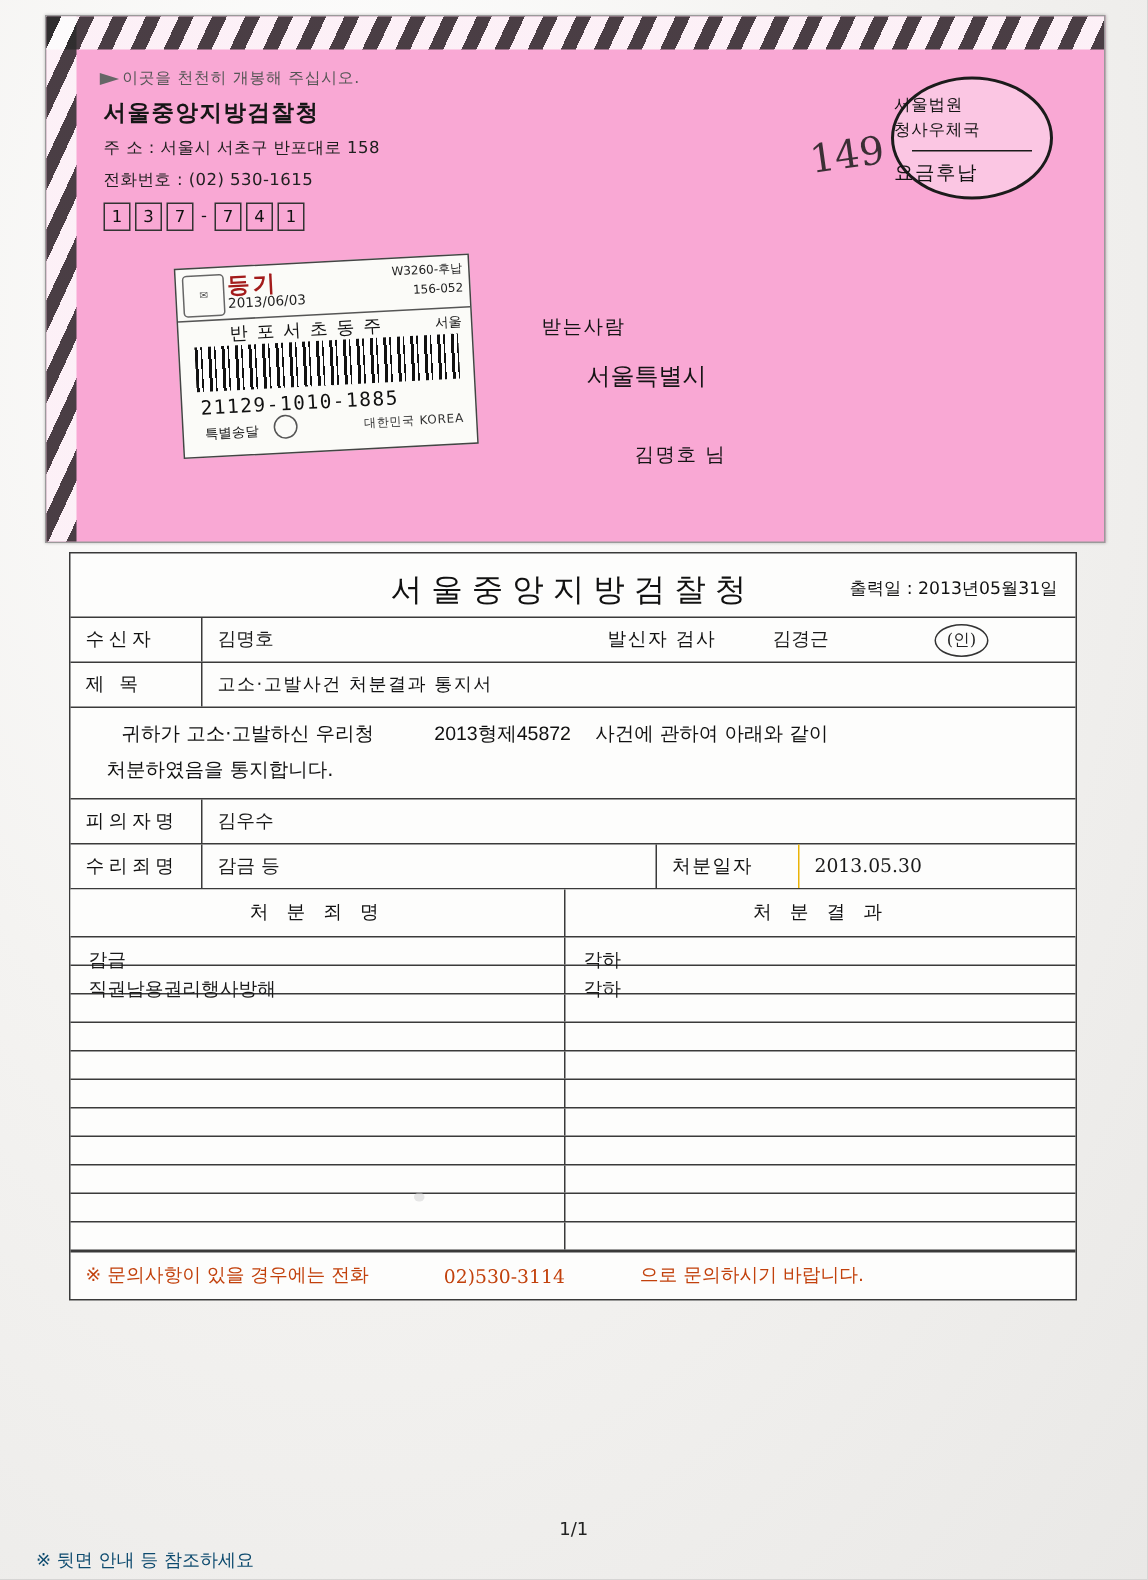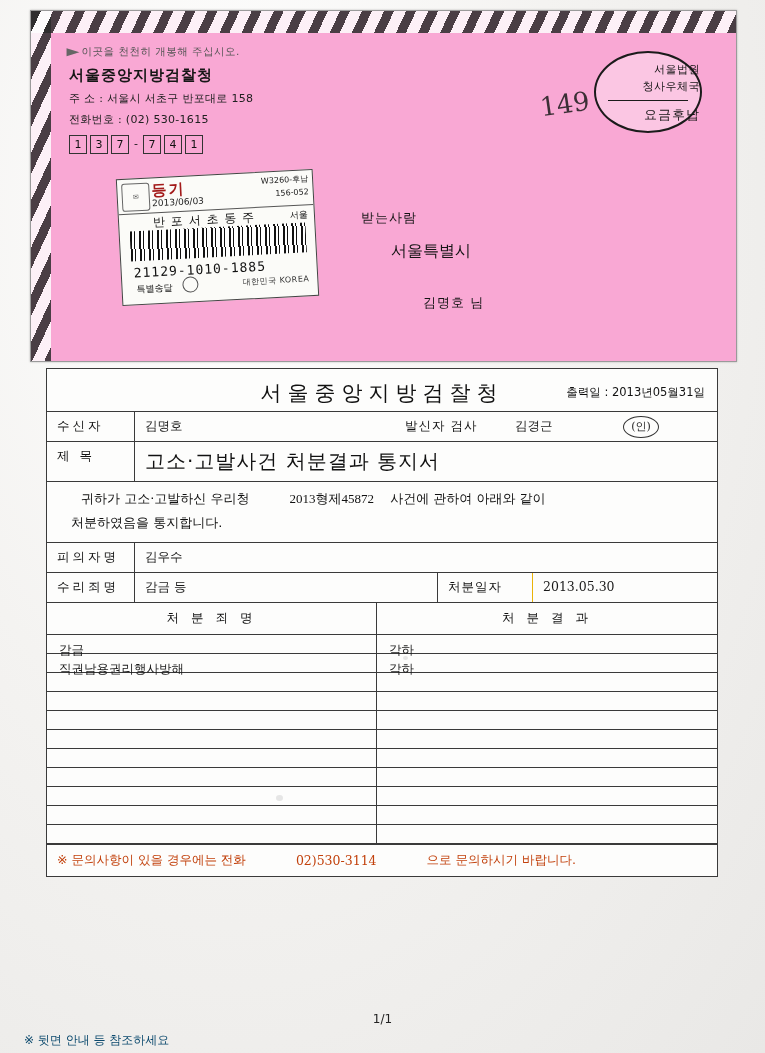--- a/index.html
+++ b/index.html
@@ -108,21 +108,21 @@
 
   
   #postmark {
     position: absolute;
     right: 34px;
     top: 40px;
     width: 104px;
     height: 78px;
     border: 2px solid #1b1b1b;
     border-radius: 50%;
-    text-align: right;
+    text-align: left;
     color: #141414;
     background: rgba(255,255,255,.35);
   }
   #postmark .l1 { font-size: 11px; margin-top: 9px; letter-spacing: .5px;}
   #postmark .l2 { font-size: 11px; margin-top: 2px; letter-spacing: .5px;}
   #postmark .rule {
     width: 80px; height: 1px; background: #1b1b1b;
     margin: 6px auto 5px auto;
   }
   #postmark .l3 { font-size: 13px; letter-spacing: 1px; }
@@ -290,27 +290,27 @@
     position: absolute;
     right: 58px; top: 4px;
     width: 34px; height: 20px;
     border: 1px solid #333;
     border-radius: 50%;
     font-size: 11px;
     line-height: 19px;
     text-align: center;
     color: #222;
   }
-  #subject-row .cell.val { flex: 1; font-size: 20px; letter-spacing: 1px; }
+  #subject-row .cell.val { flex: 1; font-size: 12px; letter-spacing: 1px; }
   #body-row { padding: 8px 10px 10px 10px; border-bottom: 1px solid #3a3a3a; font-size: 13px; color: #111; }
   #body-row .l1 { text-indent: 24px; }
   #body-row .caseno {
     display: inline-block;
     margin: 0 12px;
-    font-family: Liberation Serif, serif;
+    font-family: Liberation Sans, sans-serif;
   }
   #body-row .l2 { margin-top: 6px; text-indent: 14px; }
   #suspect-row .cell.val, #charge-row .cell.val { flex: 1; }
   #charge-row .d-lbl {
     width: 96px;
     border-left: 1px solid #3a3a3a;
     border-right: 1px solid #eab308;
     letter-spacing: 1px;
   }
   #charge-row .d-val { width: 184px; }

